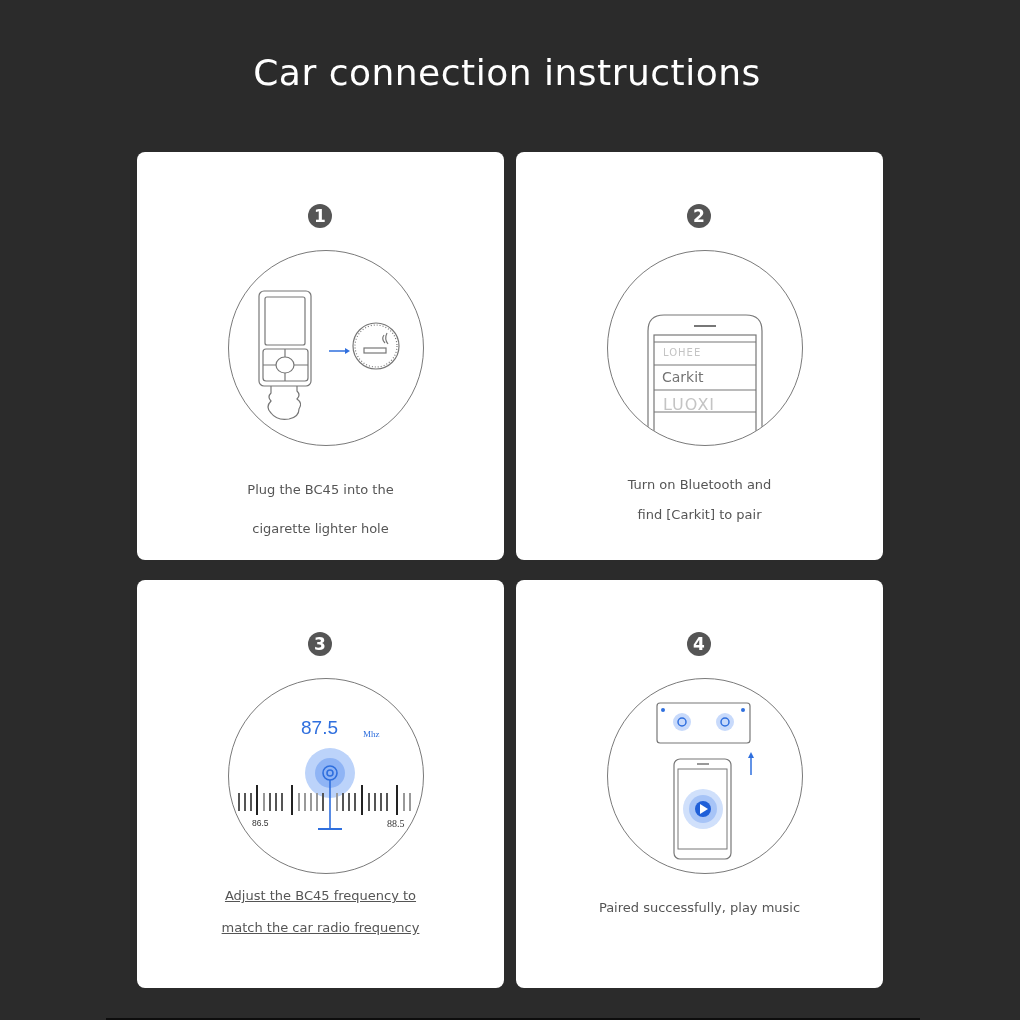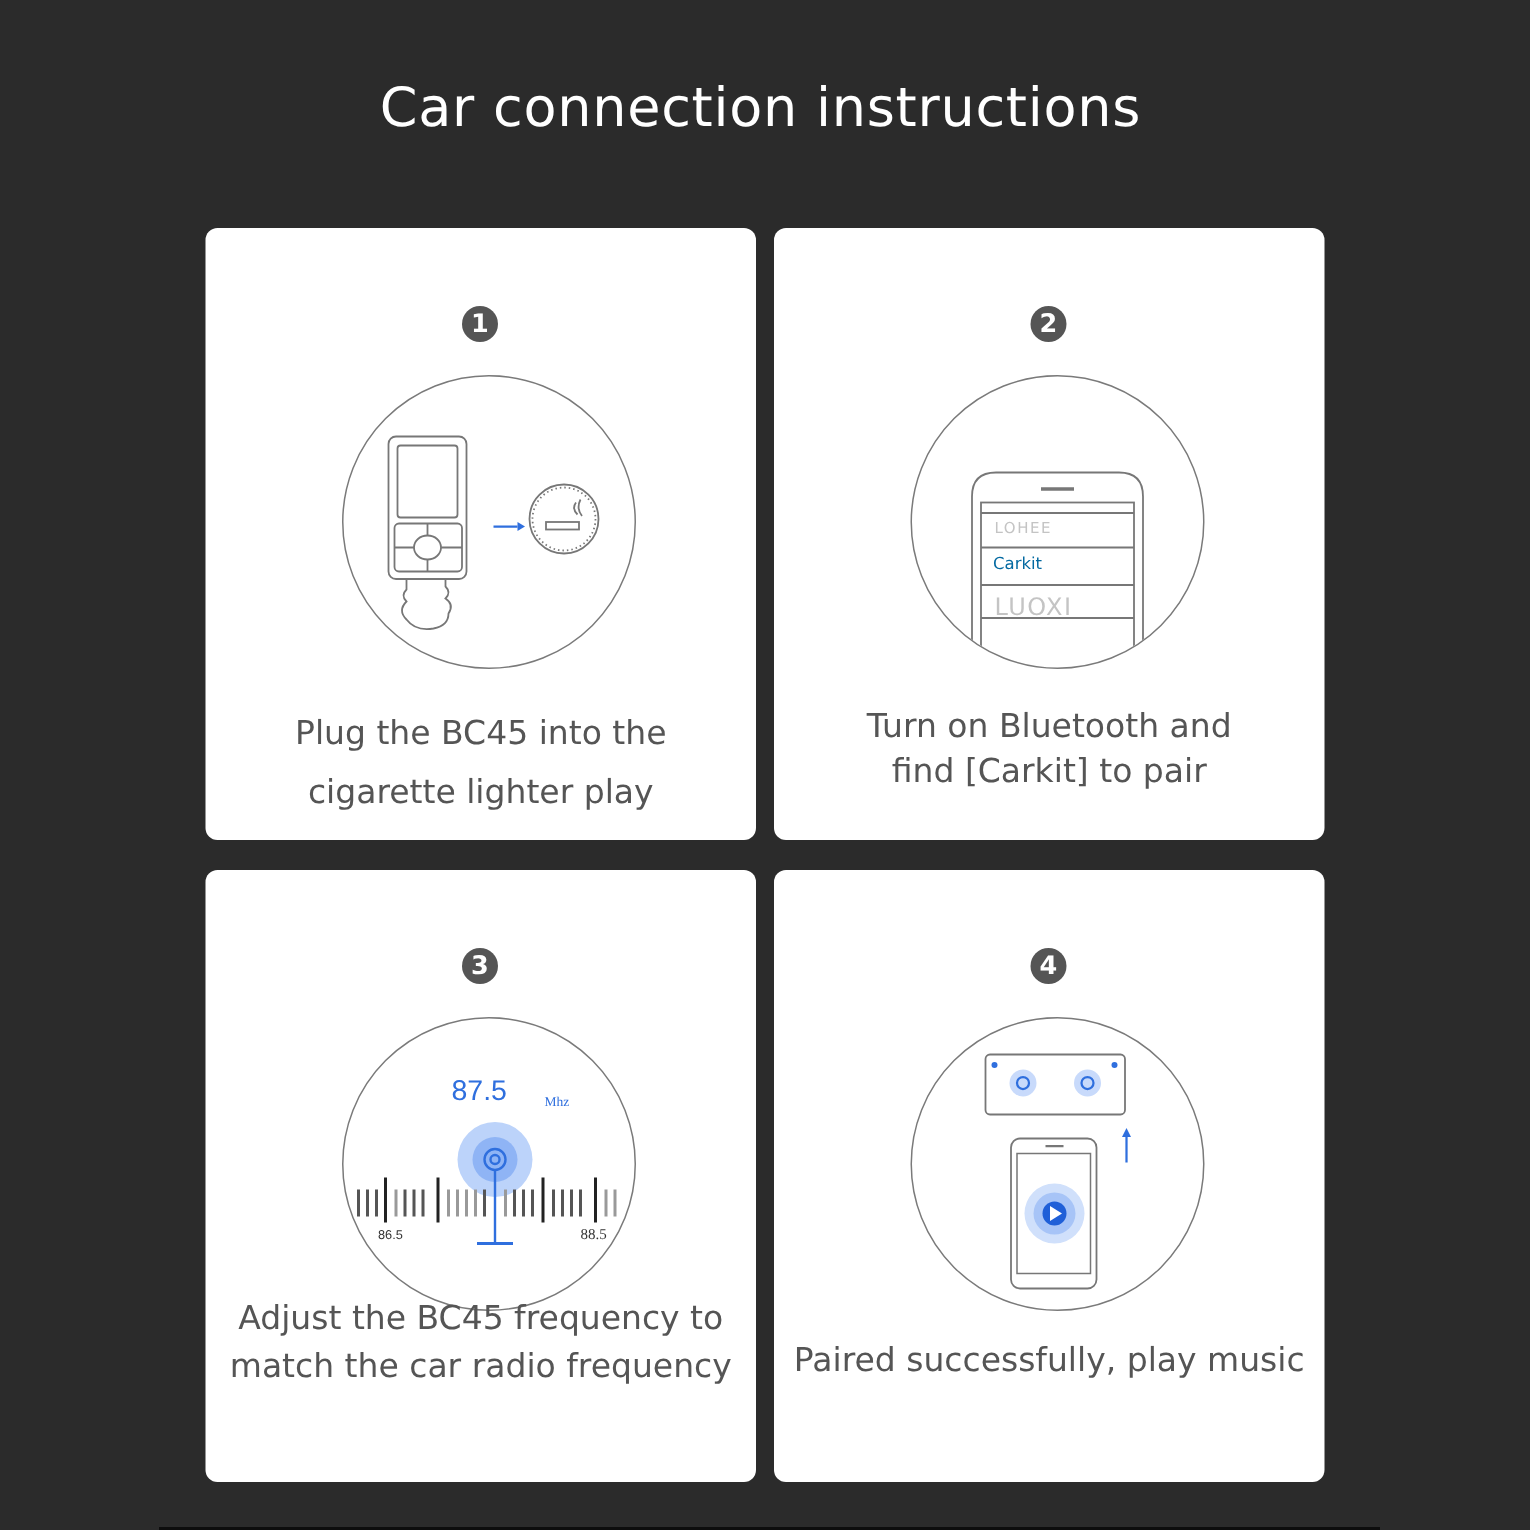--- a/index.html
+++ b/index.html
@@ -43,25 +43,25 @@
       border-radius: 50%;
       overflow: hidden;
       background: #fff;
     }
     .circle svg { position: absolute; left: 0; top: 0; }
     .caption {
       position: absolute; left: 10px; width: 347px;
       text-align: center;
       color: #555555;
       font-family: "DejaVu Sans", sans-serif;
-      font-size: 22px;
+      font-size: 13px;
     }
     .c1 .caption { top: 318px; line-height: 39px; }
     .c2 .caption { top: 318px; line-height: 30px; }
-    .c3 .caption { top: 284px; line-height: 32px; }
+    .c3 .caption { top: 300px; line-height: 32px; text-decoration: underline; }
     .c4 .caption { top: 313px; line-height: 30px; }
     .bottom-line {
       position: absolute; left: 106px; top: 1018px; width: 814px; height: 2px; background: #0d0d0d;
     }
   </style>
 </head>
 <body>
 
 <div class="title">Car connection instructions</div>
 
@@ -86,40 +86,40 @@
         <path d="M155 84 Q152 88 156 92"></path>
         <path d="M158 82 Q155 88 159 93"></path>
       </g>
 
       <line x1="100" y1="100" x2="116" y2="100" stroke="#2f6fde" stroke-width="1.5"></line>
       <polygon points="116,97 121,100 116,103" fill="#2f6fde"></polygon>
     </svg>
   </div>
   <div class="caption">
     <div>Plug the BC45 into the</div>
-    <div>cigarette lighter play</div>
+    <div>cigarette lighter hole</div>
   </div>
 </div>
 
 <div class="card c2">
   <div class="badge">2</div>
   <div class="circle">
     <svg width="194" height="194" viewBox="0 0 194 194">
       <g fill="none" stroke="#777" stroke-width="1.2">
         <path d="M40 194 L40 80 Q40 64 56 64 L138 64 Q154 64 154 80 L154 194"></path>
         <rect x="46" y="84" width="102" height="120"></rect>
         <line x1="86" y1="75" x2="108" y2="75" stroke-width="2.2"></line>
         <line x1="46" y1="91" x2="148" y2="91"></line>
         <line x1="46" y1="114" x2="148" y2="114"></line>
         <line x1="46" y1="139" x2="148" y2="139"></line>
         <line x1="46" y1="161" x2="148" y2="161"></line>
       </g>
     </svg>
     <div style="position:absolute;left:55px;top:96px;font-size:10px;color:#c4c4c4;letter-spacing:1px;font-family:'DejaVu Sans',sans-serif;">LOHEE</div>
-    <div style="position:absolute;left:54px;top:118px;font-size:11px;color:#0369a1;font-family:'DejaVu Sans',sans-serif;">Carkit</div>
+    <div style="position:absolute;left:54px;top:118px;font-size:14px;color:#737373;font-family:'DejaVu Sans',sans-serif;">Carkit</div>
     <div style="position:absolute;left:55px;top:144px;font-size:16px;color:#c4c4c4;letter-spacing:1px;font-family:'DejaVu Sans',sans-serif;">LUOXI</div>
   </div>
   <div class="caption">
     <div>Turn on Bluetooth and</div>
     <div>find [Carkit] to pair</div>
   </div>
 </div>
 
 <div class="card c3">
   <div class="badge">3</div>

